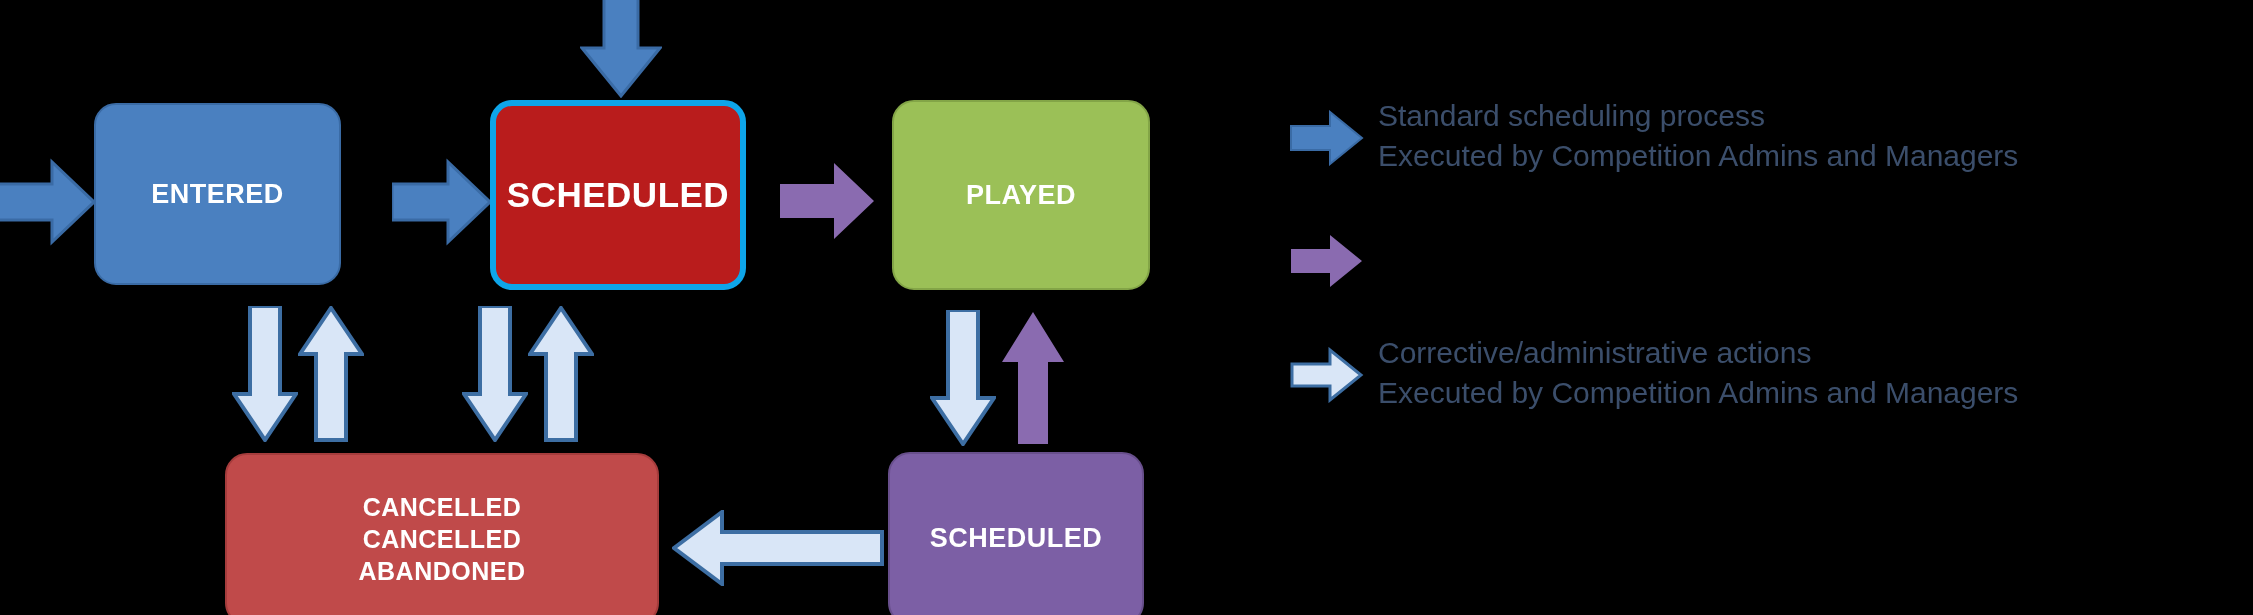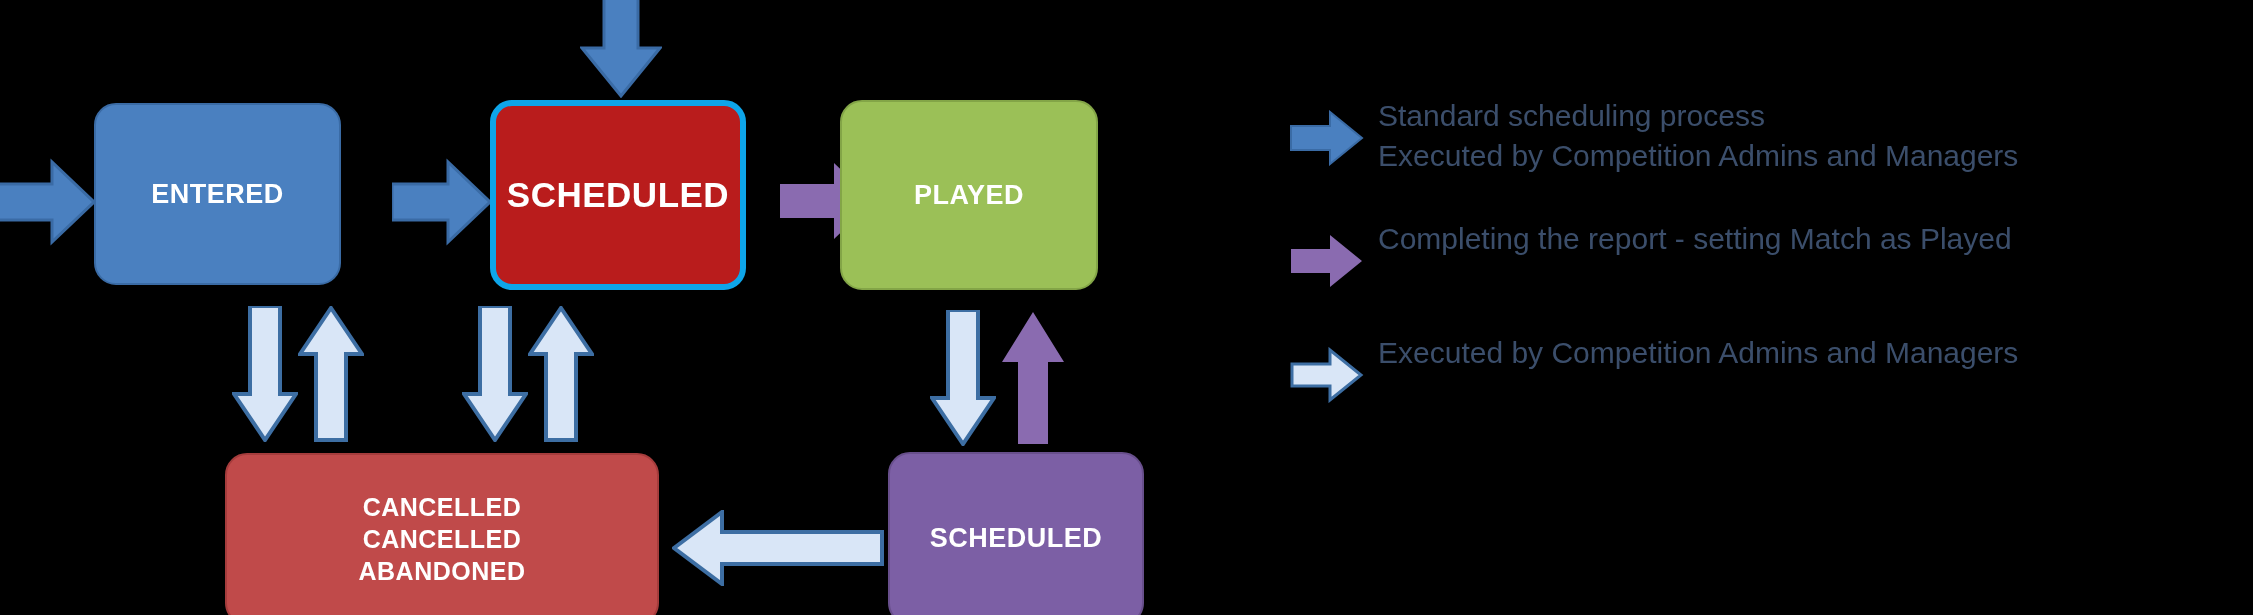--- a/index.html
+++ b/index.html
@@ -157,21 +157,21 @@
   </div>
 
   <div class="node node-entered" style="left:94px; top:103px; width:247px; height:182px;">
     <span>ENTERED</span>
   </div>
 
   <div class="node node-scheduled" style="left:490px; top:100px; width:256px; height:190px;">
     <span>SCHEDULED</span>
   </div>
 
-  <div class="node node-played" style="left:840px; top:100px; width:258px; height:190px;">
+  <div class="node node-played" style="left:892px; top:100px; width:258px; height:190px;">
     <span>PLAYED</span>
   </div>
 
   <div class="node node-abandoned" style="left:225px; top:453px; width:434px; height:172px;">
     <span class="stack">
       <span>CANCELLED</span>
       <span>CANCELLED</span>
       <span>ABANDONED</span>
     </span>
   </div>
@@ -194,30 +194,30 @@
       </span>
     </div>
 
     <div class="legend-row">
       <span class="legend-swatch">
         <svg viewBox="0 0 74 56" preserveAspectRatio="none">
           <polygon points="1,16 40,16 40,2 72,28 40,54 40,40 1,40" fill="#8a6bb0"></polygon>
         </svg>
       </span>
       <span class="legend-text">
-        <span>Completing the report - setting Match as Played</span>
       </span>
     </div>
 
     <div class="legend-row">
       <span class="legend-swatch">
         <svg viewBox="0 0 74 56" preserveAspectRatio="none">
           <polygon points="2,17 40,17 40,3 71,28 40,53 40,39 2,39" fill="#d9e6f7" stroke="#3d6ea3" stroke-width="3"></polygon>
         </svg>
       </span>
       <span class="legend-text">
+        <span>Corrective/administrative actions</span>
         <span>Executed by Competition Admins and Managers</span>
       </span>
     </div>
 
   </div>
 
 </div>
 
 </body></html>

